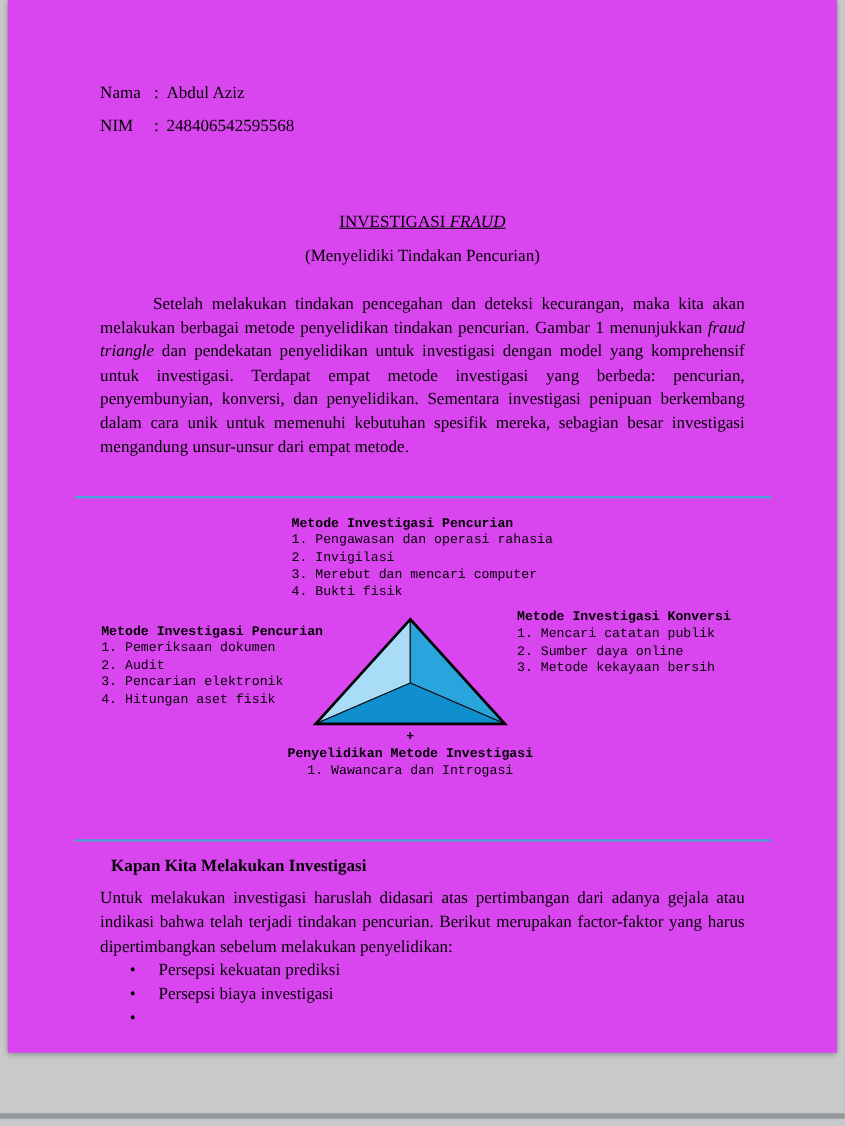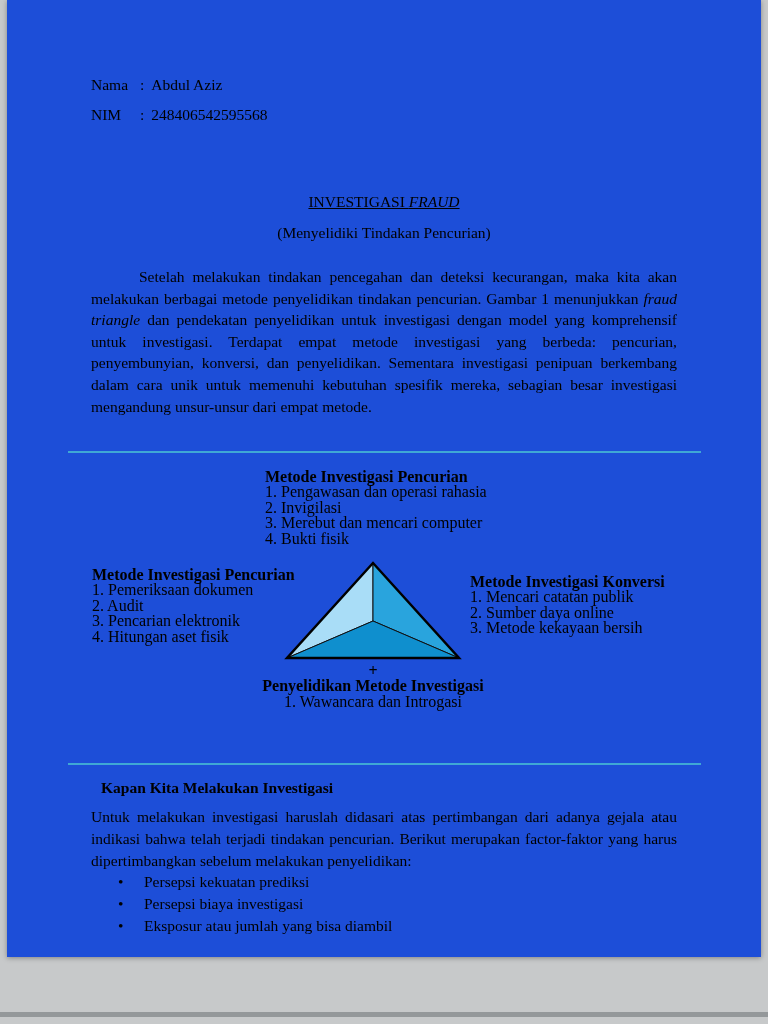--- a/index.html
+++ b/index.html
@@ -1,42 +1,42 @@
 <!DOCTYPE html>
 <html><head>
 <meta charset="utf-8">
 <style>
   * { margin:0; padding:0; box-sizing:border-box; }
   html, body { width:768px; height:1024px; }
   body { background:#c7c9ca; font-family:"Liberation Serif", serif; color:#000; }
   .viewport { position:relative; width:768px; height:1024px; overflow:hidden; background:#c7c9ca; }
-  .page { position:absolute; left:7px; top:0; width:754px; height:957px; background:#1d4ed8; box-shadow:0 1px 5px rgba(0,0,0,0.35); }
+  .page { position:absolute; left:7px; top:0; width:754px; height:957px; background:#d946ef; box-shadow:0 1px 5px rgba(0,0,0,0.35); }
   .bottom-band { position:absolute; left:0; top:1012px; width:768px; height:5px; background:#94989a; }
 
   .meta-row { position:absolute; left:84px; font-size:15.5px; white-space:nowrap; }
   .meta-label { display:inline-block; width:49px; }
   .meta-colon { display:inline-block; margin-right:7px; }
 
   .doc-title, .doc-subtitle { position:absolute; left:84px; width:586px; text-align:center; font-size:15.5px; }
   .doc-title { top:193px;text-decoration:underline; }
   .doc-subtitle { top:224px; }
 
   .intro { position:absolute; left:84px; top:266px; width:586px; font-size:15.5px; line-height:21.6px; text-align:justify; text-indent:48px; }
 
   .h1 { position:absolute; left:84px; top:417px; font-size:15.5px; }
 
   .divider { position:absolute; left:61px; width:633px; height:2px; background:#3fa8d5; }
   .divider-1 { top:451px; }
   .divider-2 { top:763px; }
 
-  .diag { position:absolute; font-family:Liberation Serif, serif; font-size:16px; line-height:15.4px; }
+  .diag { position:absolute; font-family:Liberation Mono, monospace; font-size:12px; line-height:15.4px; }
   .diag .dt { font-weight:bold; }
   .d-top { left:258px; top:469px; }
   .d-left { left:85px; top:567px; }
-  .d-right { left:463px; top:574px; }
+  .d-right { left:463px; top:554px; }
   .d-bottom { left:220px; top:663px; width:292px; text-align:center; }
   .plus-line { font-weight:bold; }
   .pyramid { position:absolute; left:276px; top:559px; }
 
   .h2 { position:absolute; left:84px; top:779px; font-size:15.5px; font-weight:bold;margin-left:10px; }
   .par2 { position:absolute; left:84px; top:806px; width:586px; font-size:15.5px; line-height:21.8px; text-align:justify; }
 
   .bullets { position:absolute; left:84px; top:874px; width:586px; font-size:15.5px; }
   .bullet-row { position:relative; padding-left:53px; height:22px; line-height:16.5px; }
   .bullet-dot { position:absolute; left:27px; top:0; }
@@ -105,19 +105,19 @@
     <p class="par2">Untuk melakukan investigasi haruslah didasari atas pertimbangan dari adanya gejala atau indikasi bahwa telah terjadi tindakan pencurian. Berikut merupakan factor-faktor yang harus dipertimbangkan sebelum melakukan penyelidikan:</p>
 
     <div class="bullets">
       <div class="bullet-row">
         <span class="bullet-dot">•</span><span>Persepsi kekuatan prediksi</span>
       </div>
       <div class="bullet-row">
         <span class="bullet-dot">•</span><span>Persepsi biaya investigasi</span>
       </div>
       <div class="bullet-row">
-        <span class="bullet-dot">•</span><span>Eksposur atau jumlah yang bisa diambil</span>
+        <span class="bullet-dot">•</span>
       </div>
     </div>
 
   </div>
   <div class="bottom-band"></div>
 </div>
 
 </body></html>

